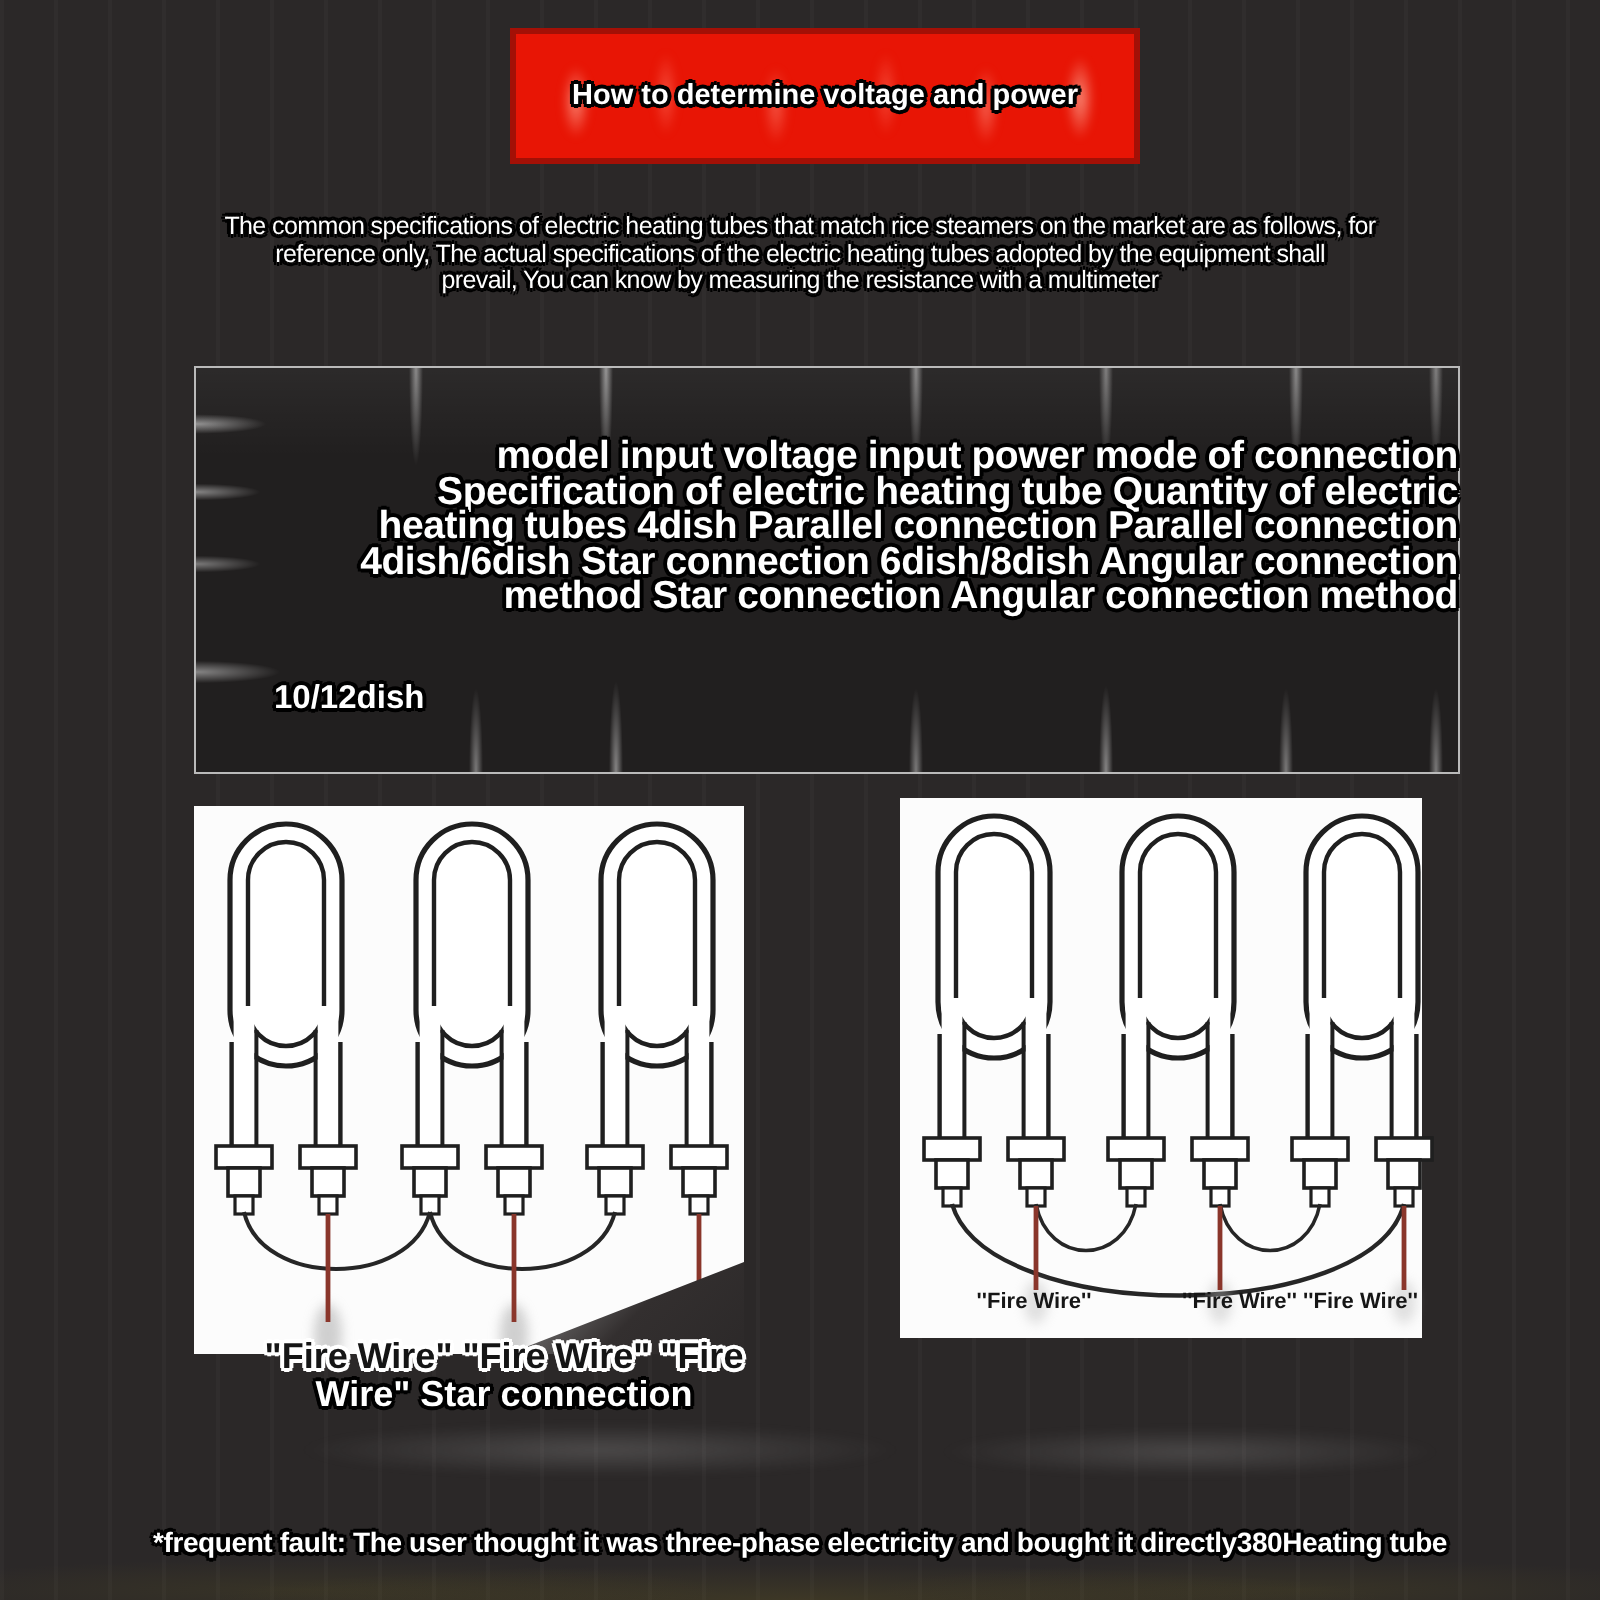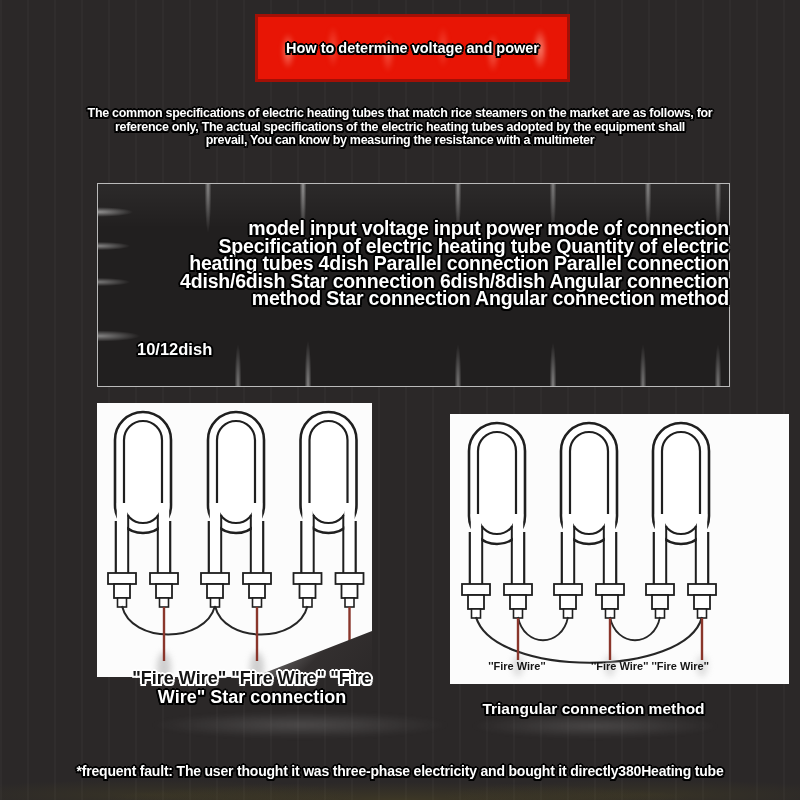--- a/index.html
+++ b/index.html
@@ -34,21 +34,21 @@
       radial-gradient(ellipse 9px 28px at 130px 36px, rgba(255,140,120,.55), transparent 70%),
       radial-gradient(ellipse 8px 30px at 185px 30px, rgba(255,120,100,.55), transparent 70%),
       radial-gradient(ellipse 9px 28px at 235px 36px, rgba(255,150,130,.6), transparent 70%),
       radial-gradient(ellipse 10px 30px at 282px 32px, rgba(255,190,170,.7), transparent 70%);
     filter:blur(2px);
   }
   .banner-title{position:relative;font-size:14.5px;font-weight:bold;letter-spacing:0;}
 
   .intro{
     position:absolute;left:20px;top:107px;width:760px;
-    text-align:center;font-size:12.5px;font-weight:bold;line-height:13.5px;
+    text-align:center;font-size:12.5px;font-weight:normal;line-height:13.5px;
     letter-spacing:-0.3px;white-space:pre-line;
   }
 
   .spec-panel{
     position:absolute;left:97px;top:183px;width:631px;height:202px;
     background-color:#211f1f;border:1px solid rgba(225,225,225,.8);box-sizing:content-box;
   }
   .spec-panel::before{
     content:"";position:absolute;inset:0;pointer-events:none;
     background-image:
@@ -72,21 +72,21 @@
   }
   .spec-body{
     position:absolute;left:0;right:0;top:36px;text-align:right;
     font-size:19.5px;font-weight:bold;line-height:17.5px;letter-spacing:-0.2px;
     white-space:pre-line;
   }
   .spec-note{position:absolute;left:11px;top:156px;font-size:16.5px;font-weight:bold;margin-left:28px;}
 
   .panel{position:absolute;background:#fcfcfc;}
   .panel-left{left:97px;top:403px;width:275px;height:274px;}
-  .panel-right{left:450px;top:414px;width:339px;height:270px;}
+  .panel-right{left:450px;top:399px;width:261px;height:270px;}
   .corner-cut{
     position:absolute;right:0;bottom:0;width:118px;height:46px;
     background:linear-gradient(135deg,#9b9b9b,#332f2f 55%,#2c2929 100%);
     clip-path:polygon(0 100%,100% 0,100% 100%);
   }
   .rp-label{position:absolute;font-size:11px;font-weight:bold;color:#161616;text-align:center;}
 
   .label-left{
     position:absolute;left:92px;top:669px;width:320px;text-align:center;
     font-size:18px;font-weight:bold;line-height:19px;
@@ -202,20 +202,19 @@
       <line x1="252" y1="204" x2="252" y2="246" stroke="#8a362b" stroke-width="2.4"></line>
     </svg>
     <div class="rp-label" style="left:12px;top:246px;width:110px;">''Fire Wire''</div>
     <div class="rp-label" style="left:130px;top:246px;width:140px;">''Fire Wire'' ''Fire Wire''</div>
   </div>
 
   <div class="label-left">
     <div class="ob">"Fire Wire" "Fire Wire" "Fire</div>
     <div class="ow">Wire" Star connection</div>
   </div>
-  <div class="caption-right ow">Triangular connection method</div>
 
   <div class="smudge smudge-a"></div>
   <div class="smudge smudge-b"></div>
 
   <div class="footer-note ow">*frequent fault:  The user thought it was three-phase electricity and bought it directly380Heating tube</div>
 
 </div>
 
 </body></html>

